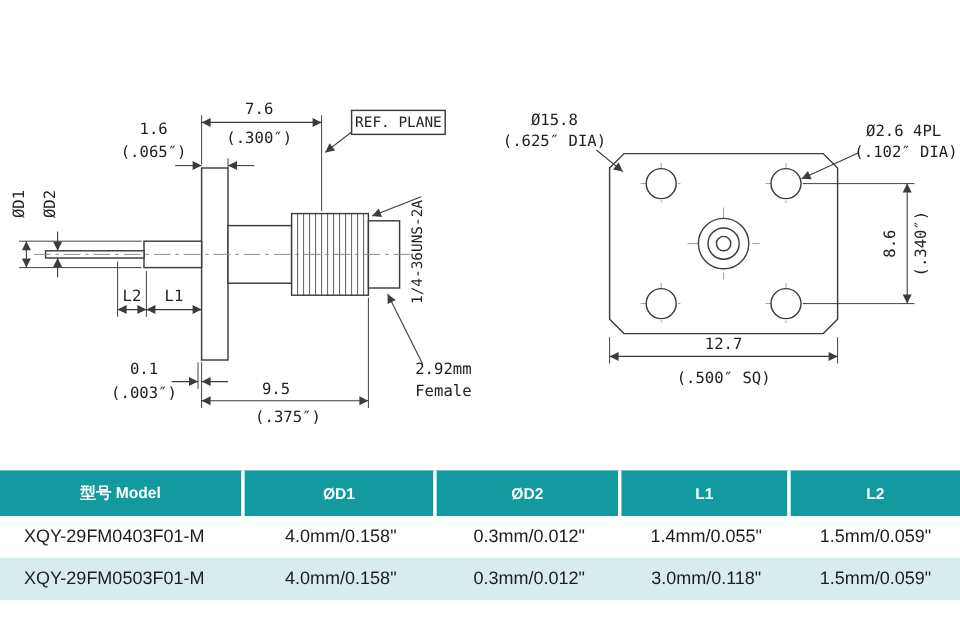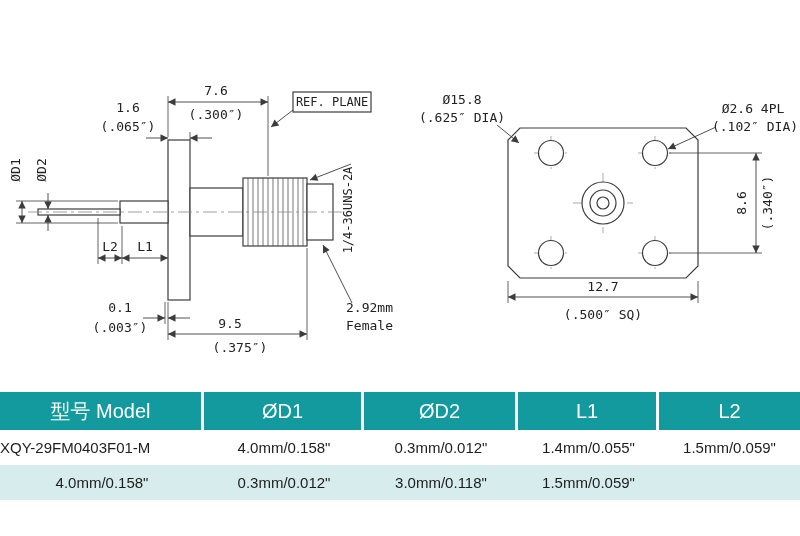--- a/index.html
+++ b/index.html
@@ -12,26 +12,26 @@
   svg .dim{fill:none;stroke:#3c3c3c;stroke-width:0.9}
   svg .ext{fill:none;stroke:#3c3c3c;stroke-width:0.8}
   svg .cl{fill:none;stroke:#888;stroke-width:0.8;stroke-dasharray:14 4 3 4}
   svg .cm{fill:none;stroke:#888;stroke-width:0.7;stroke-dasharray:10 3 2 3}
   svg .dtext{font-family:"DejaVu Sans Mono","Liberation Mono",monospace;font-size:13px;fill:#222}
   svg .dtext.small{font-size:12px}
   .spec-table{width:800px}
   .thead,.trow{display:grid;grid-template-columns:204px 160px 154px 141px 141px}
   .thead{height:38px}
   .th{background:var(--header-bg,#129a9e);color:#fff;display:flex;align-items:center;
-      justify-content:center;font-size:20px;font-weight:400;border-right:3px solid #fff}
+      justify-content:center;font-size:13px;font-weight:700;border-right:3px solid #fff}
   .th:last-child{border-right:none}
   .trow{height:35px;font-size:15px;color:#1d1d1d;background:#fff}
   .trow.alt{background:var(--row-alt-bg,#d7eded)}
   .td{display:flex;align-items:center;justify-content:center}
-  .td.model{justify-content:flex-start;padding-left:0}
+  .td.model{justify-content:flex-start;padding-left:20px}
 </style>
 </head>
 <body>
 
 <div class="drawing-area">
 <svg width="800" height="392" viewBox="0 0 800 392">
   <defs>
     <marker id="arr" viewBox="0 0 12 12" refX="11" refY="6" markerWidth="9" markerHeight="9" markerUnits="userSpaceOnUse" orient="auto-start-reverse">
       <path d="M1,1 L11,6 L1,11 Z" fill="#3c3c3c"></path>
     </marker>
@@ -154,18 +154,19 @@
     <div class="th">L2</div>
   </div>
   <div class="trow">
     <div class="td model">XQY-29FM0403F01-M</div>
     <div class="td">4.0mm/0.158"</div>
     <div class="td">0.3mm/0.012"</div>
     <div class="td">1.4mm/0.055"</div>
     <div class="td">1.5mm/0.059"</div>
   </div>
   <div class="trow alt">
+    <div class="td model">XQY-29FM0503F01-M</div>
     <div class="td">4.0mm/0.158"</div>
     <div class="td">0.3mm/0.012"</div>
     <div class="td">3.0mm/0.118"</div>
     <div class="td">1.5mm/0.059"</div>
   </div>
 </div>
 
 </body></html>

